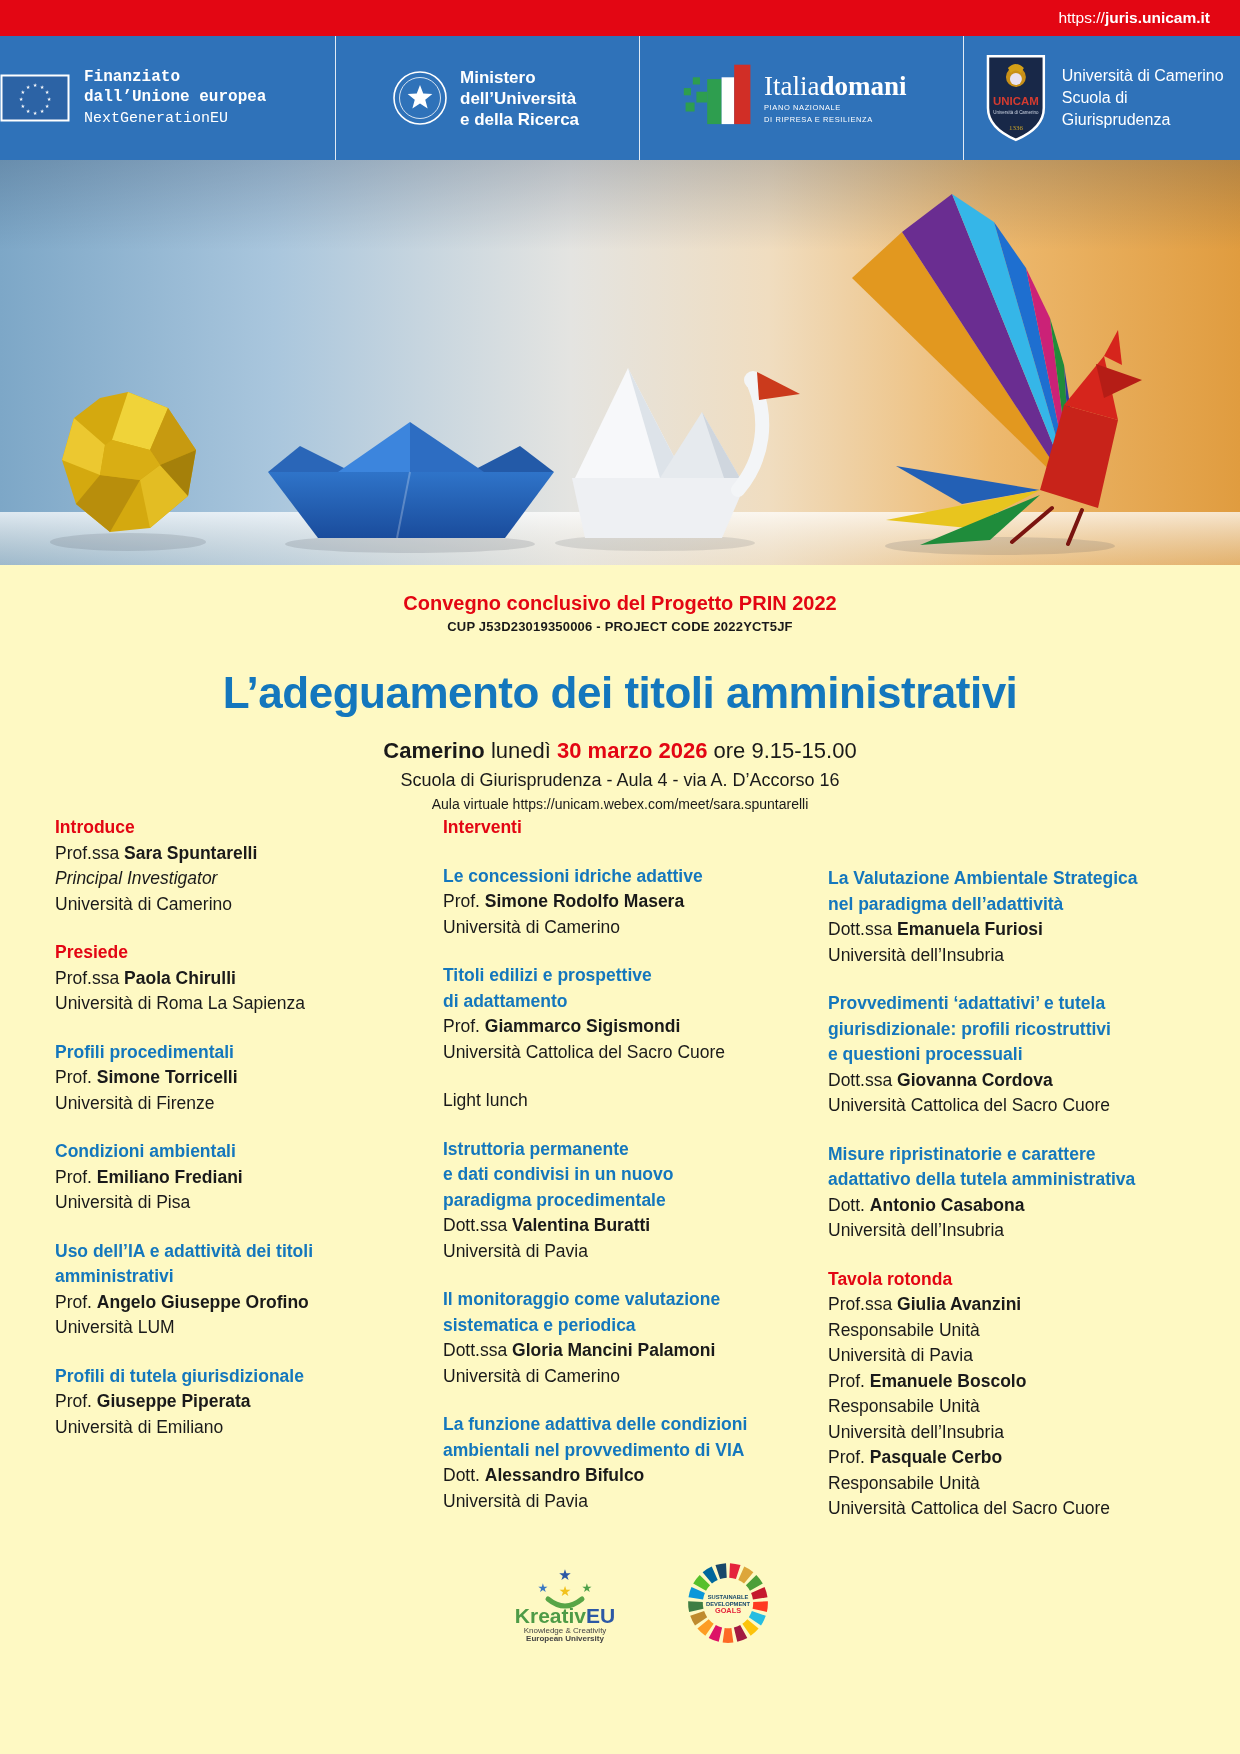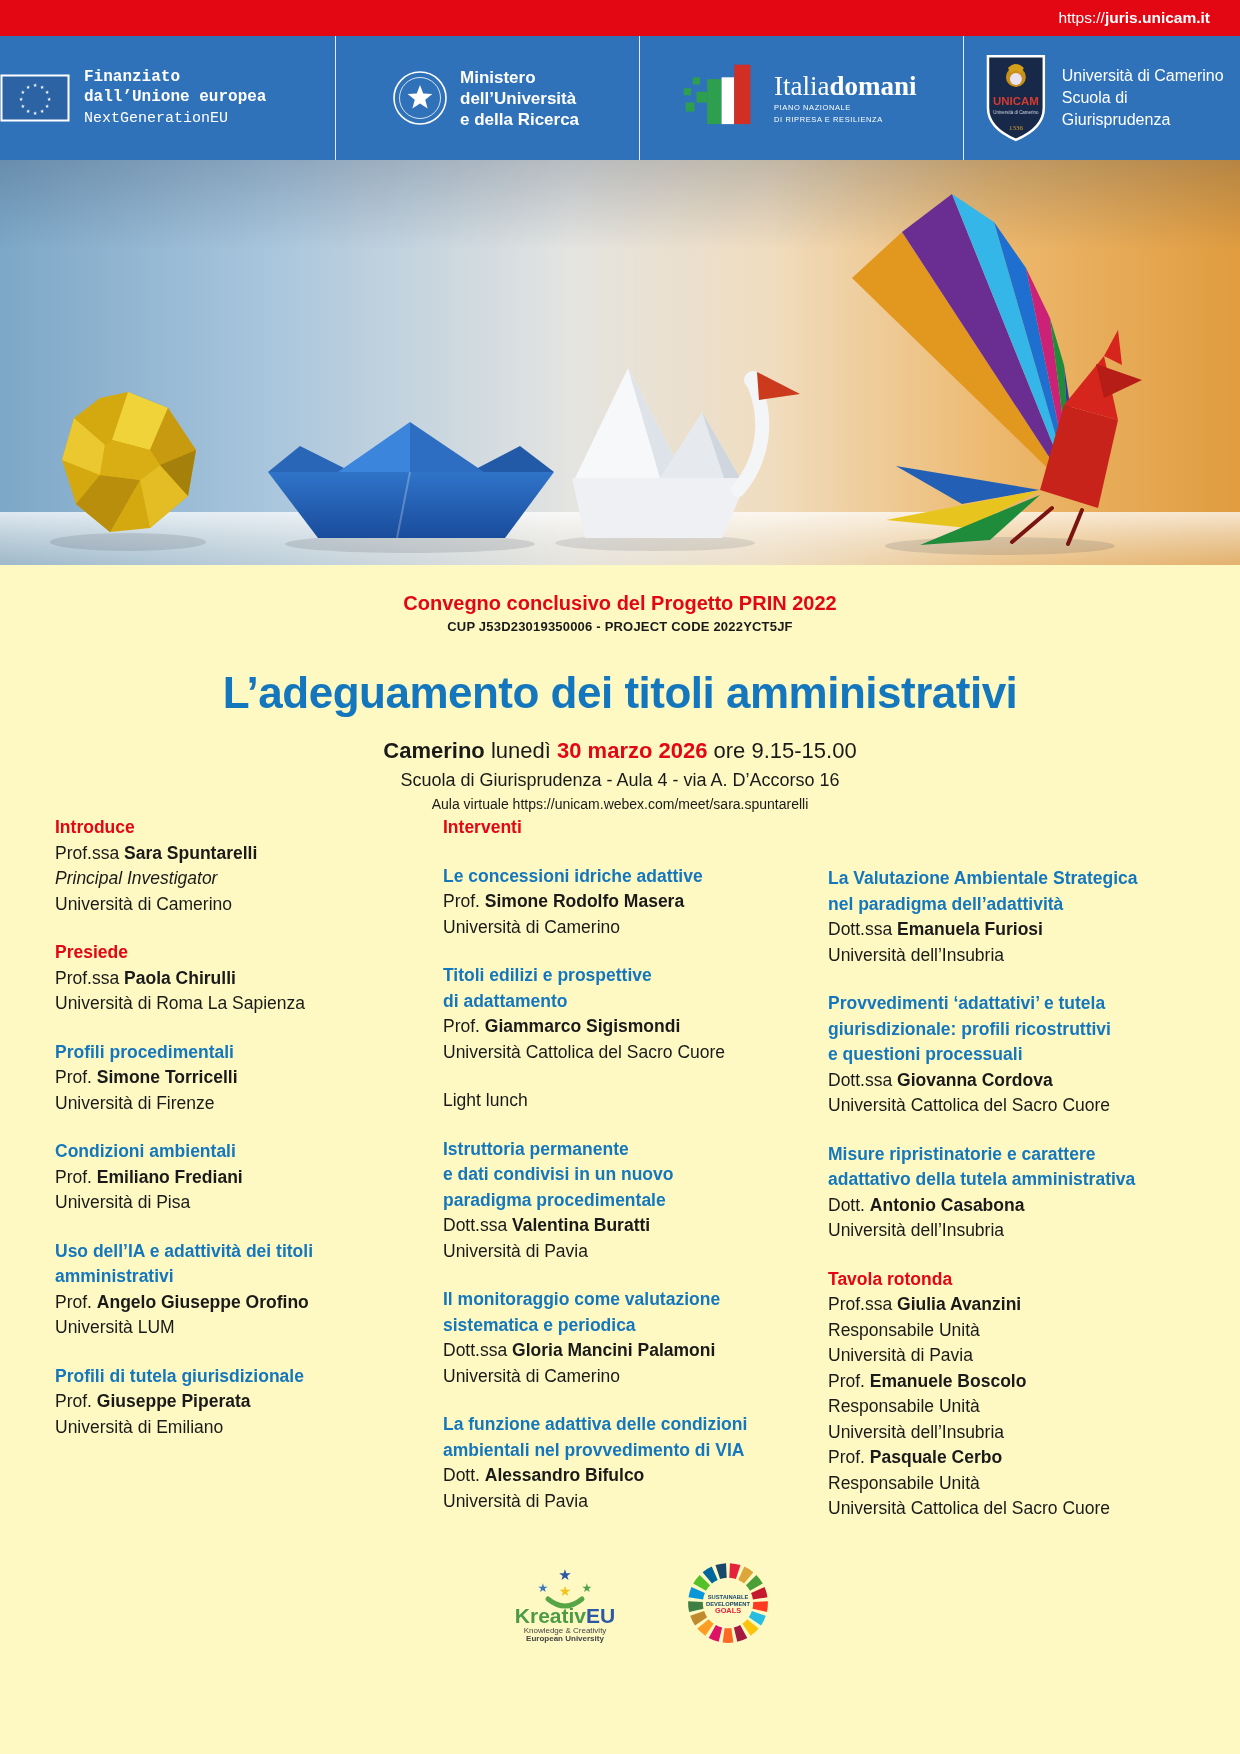--- a/index.html
+++ b/index.html
@@ -8,21 +8,21 @@
 
   
   .topbar{height:36px;background:#e30613;color:#fff;display:flex;align-items:center;justify-content:flex-end;padding-right:30px;box-sizing:border-box;font-size:15.5px;}
   .topbar b{font-weight:700;}
 
   
   .logobar{height:124px;background:#2f72b9;display:flex;color:#fff;box-sizing:border-box;}
   .logo-sec{display:flex;align-items:center;box-sizing:border-box;height:100%;}
   .sec1{width:335px;gap:14px;font-family:Liberation Mono, monospace;}
   .sec2{width:304px;padding-left:56px;gap:12px;border-left:1px solid rgba(255,255,255,.85);}
-  .sec3{width:324px;padding-left:42px;gap:20px;border-left:1px solid rgba(255,255,255,.85);}
+  .sec3{width:324px;padding-left:42px;gap:10px;border-left:1px solid rgba(255,255,255,.85);}
   .sec4{flex:1;padding-left:20px;gap:14px;border-left:1px solid rgba(255,255,255,.85);}
   .eu-txt div{font-size:16px;line-height:20px;font-weight:700;}
   .eu-txt .thin{font-weight:400;font-size:15px;margin-top:2px;}
   .min-txt div{font-size:17px;line-height:21px;font-weight:700;}
   .itd-name{font-family:"Liberation Serif","DejaVu Serif",serif;font-size:27px;line-height:27px;}
   .itd-name b{font-weight:700;}
   .itd-tag{font-size:7.5px;letter-spacing:.6px;margin-top:3px;line-height:9px;}
   .uni-txt div{font-size:16px;line-height:22px;}
 
   

